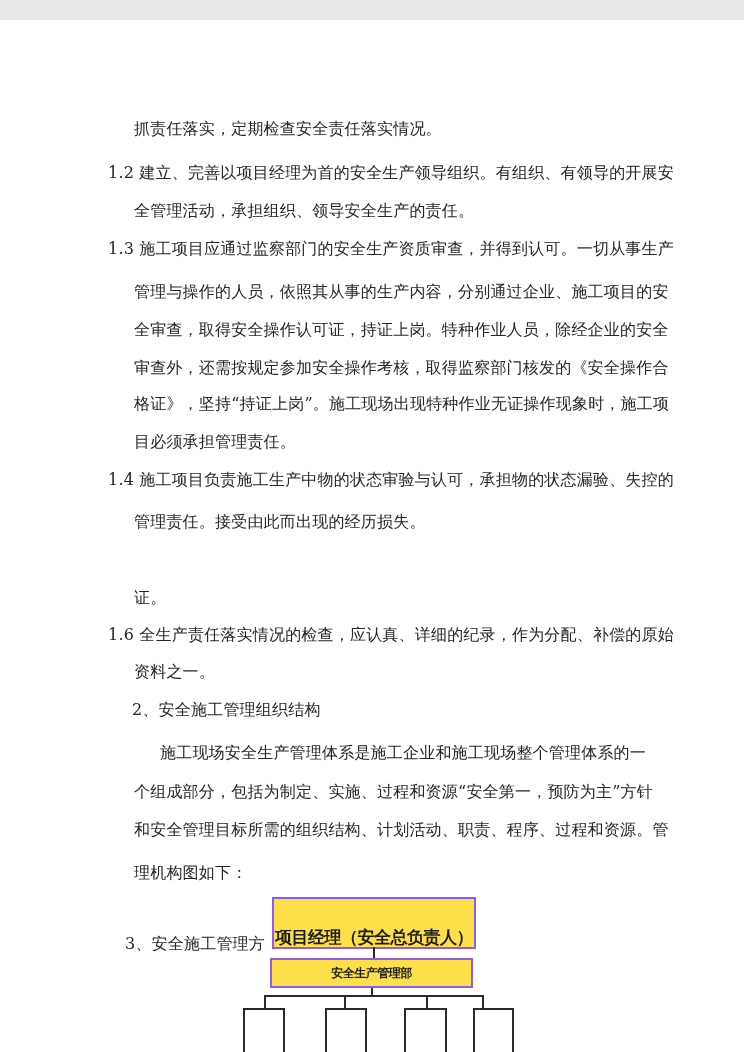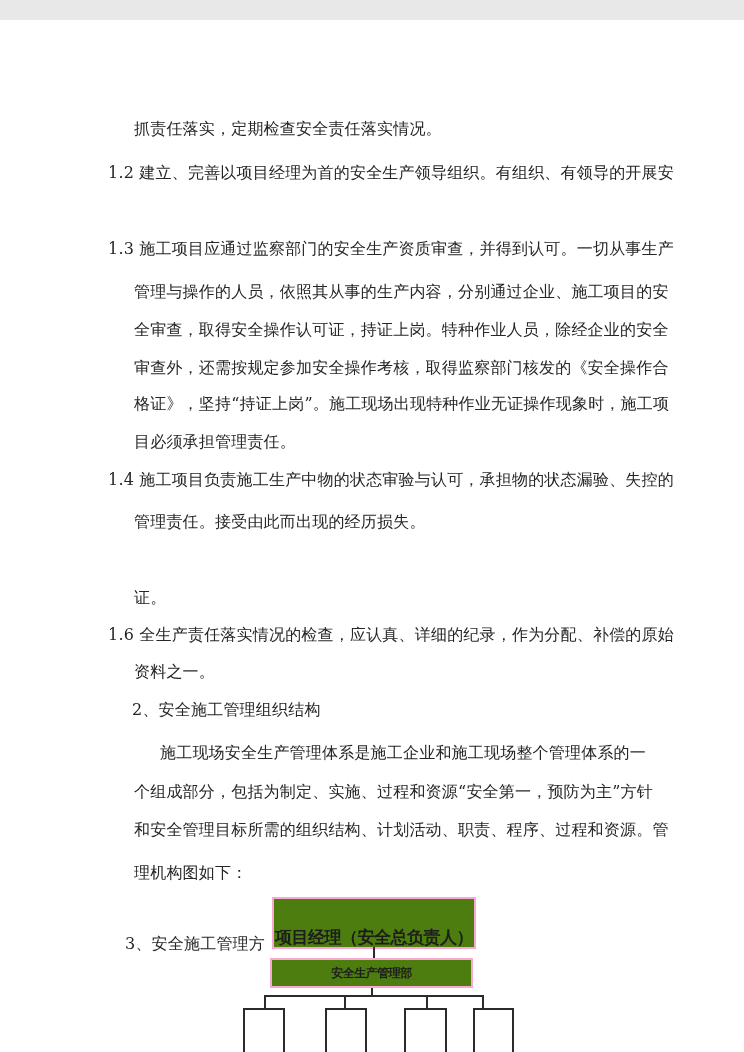--- a/index.html
+++ b/index.html
@@ -17,22 +17,22 @@
     font-size:16px;
     line-height:20px;
     letter-spacing:0.2px;
     color:#262626;
     white-space:pre;
     z-index:1;
   }
   
   .obox{
     position:absolute;
-    background:#4d7c0f;
-    border:2px solid #f9a8d4;
+    background:#fde047;
+    border:2px solid #8b5cf6;
     box-sizing:border-box;
     z-index:2;
   }
   .olabel{
     font-family:"DejaVu Sans", sans-serif;
     font-weight:bold;
     color:#1d1d1d;
     letter-spacing:-0.5px;
     white-space:nowrap;
   }
@@ -50,20 +50,21 @@
     background:#ffffff;border:2px solid #2b2b2b;box-sizing:border-box;z-index:2;
   }
 </style>
 </head>
 <body>
 
 <div id="page">
 
   <div class="ln" style="left:134px;top:99px">抓责任落实，定期检查安全责任落实情况。</div>
   <div class="ln" style="left:108px;top:143px">1.2 建立、完善以项目经理为首的安全生产领导组织。有组织、有领导的开展安</div>
+  <div class="ln" style="left:134px;top:181px">全管理活动，承担组织、领导安全生产的责任。</div>
   <div class="ln" style="left:108px;top:219px">1.3 施工项目应通过监察部门的安全生产资质审查，并得到认可。一切从事生产</div>
   <div class="ln" style="left:134px;top:262px">管理与操作的人员，依照其从事的生产内容，分别通过企业、施工项目的安</div>
   <div class="ln" style="left:134px;top:338px">审查外，还需按规定参加安全操作考核，取得监察部门核发的《安全操作合</div>
   <div class="ln" style="left:134px;top:300px">全审查，取得安全操作认可证，持证上岗。特种作业人员，除经企业的安全</div>
   <div class="ln" style="left:134px;top:374px">格证》，坚持“持证上岗”。施工现场出现特种作业无证操作现象时，施工项</div>
   <div class="ln" style="left:134px;top:412px">目必须承担管理责任。</div>
   <div class="ln" style="left:108px;top:450px">1.4 施工项目负责施工生产中物的状态审验与认可，承担物的状态漏验、失控的</div>
   <div class="ln" style="left:134px;top:492px">管理责任。接受由此而出现的经历损失。</div>
   <div class="ln" style="left:134px;top:568px">证。</div>
   <div class="ln" style="left:108px;top:605px">1.6 全生产责任落实情况的检查，应认真、详细的纪录，作为分配、补偿的原始</div>

